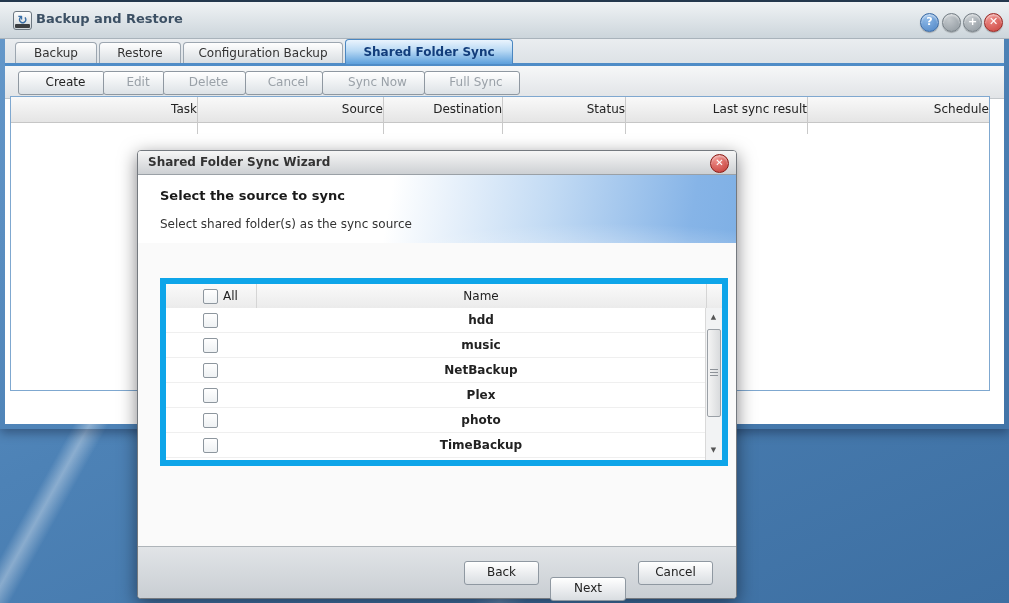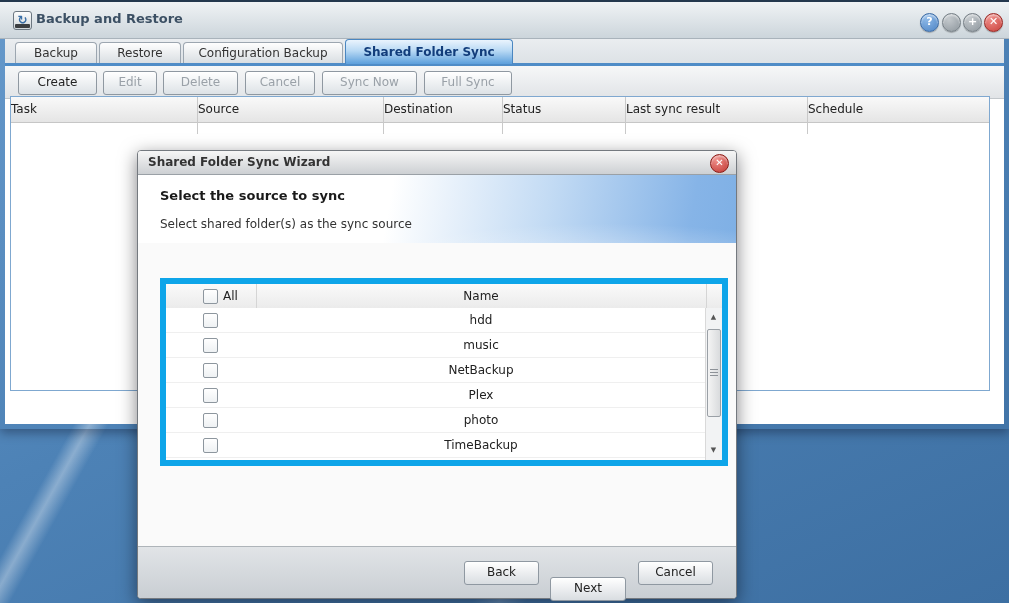--- a/index.html
+++ b/index.html
@@ -45,34 +45,34 @@
     background:linear-gradient(#eaf4fd 0%,#b8d9f4 45%,#5c9fdc 100%);}
   .tab-backup{left:10px;width:80px;}
   .tab-restore{left:94px;width:80px;}
   .tab-config{left:178px;width:158px;}
   .tab-sfs{left:340px;width:166px;}
   
   .toolbar{position:absolute;left:0;right:0;top:27px;height:32px;
     background:linear-gradient(#f6f7f8,#e1e4e7);border-bottom:1px solid #c2c7cb;}
   .tbtn{position:absolute;top:5px;height:22px;border:1px solid #8f98a1;border-radius:3px;
     background:linear-gradient(#ffffff,#dde2e6);text-align:center;line-height:21px;
-    color:#222;cursor:pointer;box-shadow:0 1px 0 rgba(255,255,255,.8) inset;}
+    color:#222;cursor:pointer;box-shadow:0 1px 0 rgba(255,255,255,.8) inset;padding-left:8px;}
   .tbtn.disabled{color:#9aa1a8;cursor:default;}
   .btn-create{left:13px;width:77px;}
   .btn-edit{left:98px;width:52px;}
   .btn-delete{left:158px;width:73px;}
   .btn-cancel{left:240px;width:68px;}
   .btn-syncnow{left:317px;width:93px;}
   .btn-fullsync{left:419px;width:86px;}
   
   .task-table{position:absolute;left:5px;top:57px;width:978px;height:293px;
     border:1px solid #7fa8d0;background:#fff;}
   .task-header{display:flex;height:25px;background:linear-gradient(#f9f9f9,#e5e5e5);
     border-bottom:1px solid #c6c6c6;}
-  .th-cell{height:37px;line-height:25px;text-align:left;border-right:1px solid #c9c9c9;
+  .th-cell{height:37px;line-height:25px;text-align:right;border-right:1px solid #c9c9c9;
     color:#222;cursor:pointer;box-sizing:border-box;}
   
   #dialog{position:absolute;left:137px;top:150px;width:598px;height:447px;
     border:1px solid #74797f;border-radius:4px;background:#fafafa;
     box-shadow:0 5px 18px rgba(0,0,10,.5);}
   .dlg-titlebar{position:absolute;left:0;right:0;top:0;height:23px;
     background:linear-gradient(#f6f6f6,#cdd0d3);border-bottom:1px solid #9aa0a6;
     border-radius:3px 3px 0 0;}
   .dlg-title{position:absolute;left:10px;top:4px;font-weight:bold;color:#333;}
   .dlg-close{position:absolute;right:7px;top:3px;width:17px;height:17px;border-radius:50%;
@@ -92,21 +92,21 @@
   .ft-header{position:absolute;left:0;right:0;top:0;height:24px;
     background:linear-gradient(#fafafa,#ebebeb);border-bottom:1px solid #d0d0d0;}
   .ft-all-cell{position:absolute;left:0;top:0;width:90px;height:24px;border-right:1px solid #d5d5d5;}
   .ft-name-cell{position:absolute;left:90px;width:450px;height:24px;line-height:24px;
     text-align:center;border-right:1px solid #d5d5d5;color:#222;cursor:pointer;}
   .checkbox{display:inline-block;width:13px;height:13px;border:1px solid #8d969e;border-radius:2px;
     background:linear-gradient(#ffffff,#eef1f3);cursor:pointer;vertical-align:middle;}
   .ft-all-cell .checkbox{position:absolute;left:37px;top:5px;}
   .ft-all-label{position:absolute;left:57px;top:0;line-height:24px;color:#222;}
   .ft-rows{position:absolute;left:0;right:16px;top:24px;bottom:0;overflow:hidden;}
-  .folder-row{position:relative;height:24px;border-bottom:1px solid #efefef;background:#fff;cursor:pointer;}
+  .folder-row{position:relative;height:24px;border-bottom:1px solid #efefef;background:#fff;cursor:pointer;font-weight:bold;}
   .folder-row .checkbox{position:absolute;left:37px;top:5px;}
   .folder-name{position:absolute;left:90px;width:450px;text-align:center;line-height:24px;color:#222;}
   
   .scrollbar{position:absolute;right:0;top:24px;bottom:0;width:16px;background:#f2f3f4;
     border-left:1px solid #d9d9d9;}
   .sb-btn{position:absolute;left:0;width:15px;height:15px;text-align:center;font-size:7px;
     color:#555;line-height:15px;cursor:pointer;}
   .sb-up{top:2px;}
   .sb-down{bottom:2px;}
   .sb-thumb{position:absolute;left:1px;top:21px;width:12px;height:86px;border:1px solid #9aa0a6;

